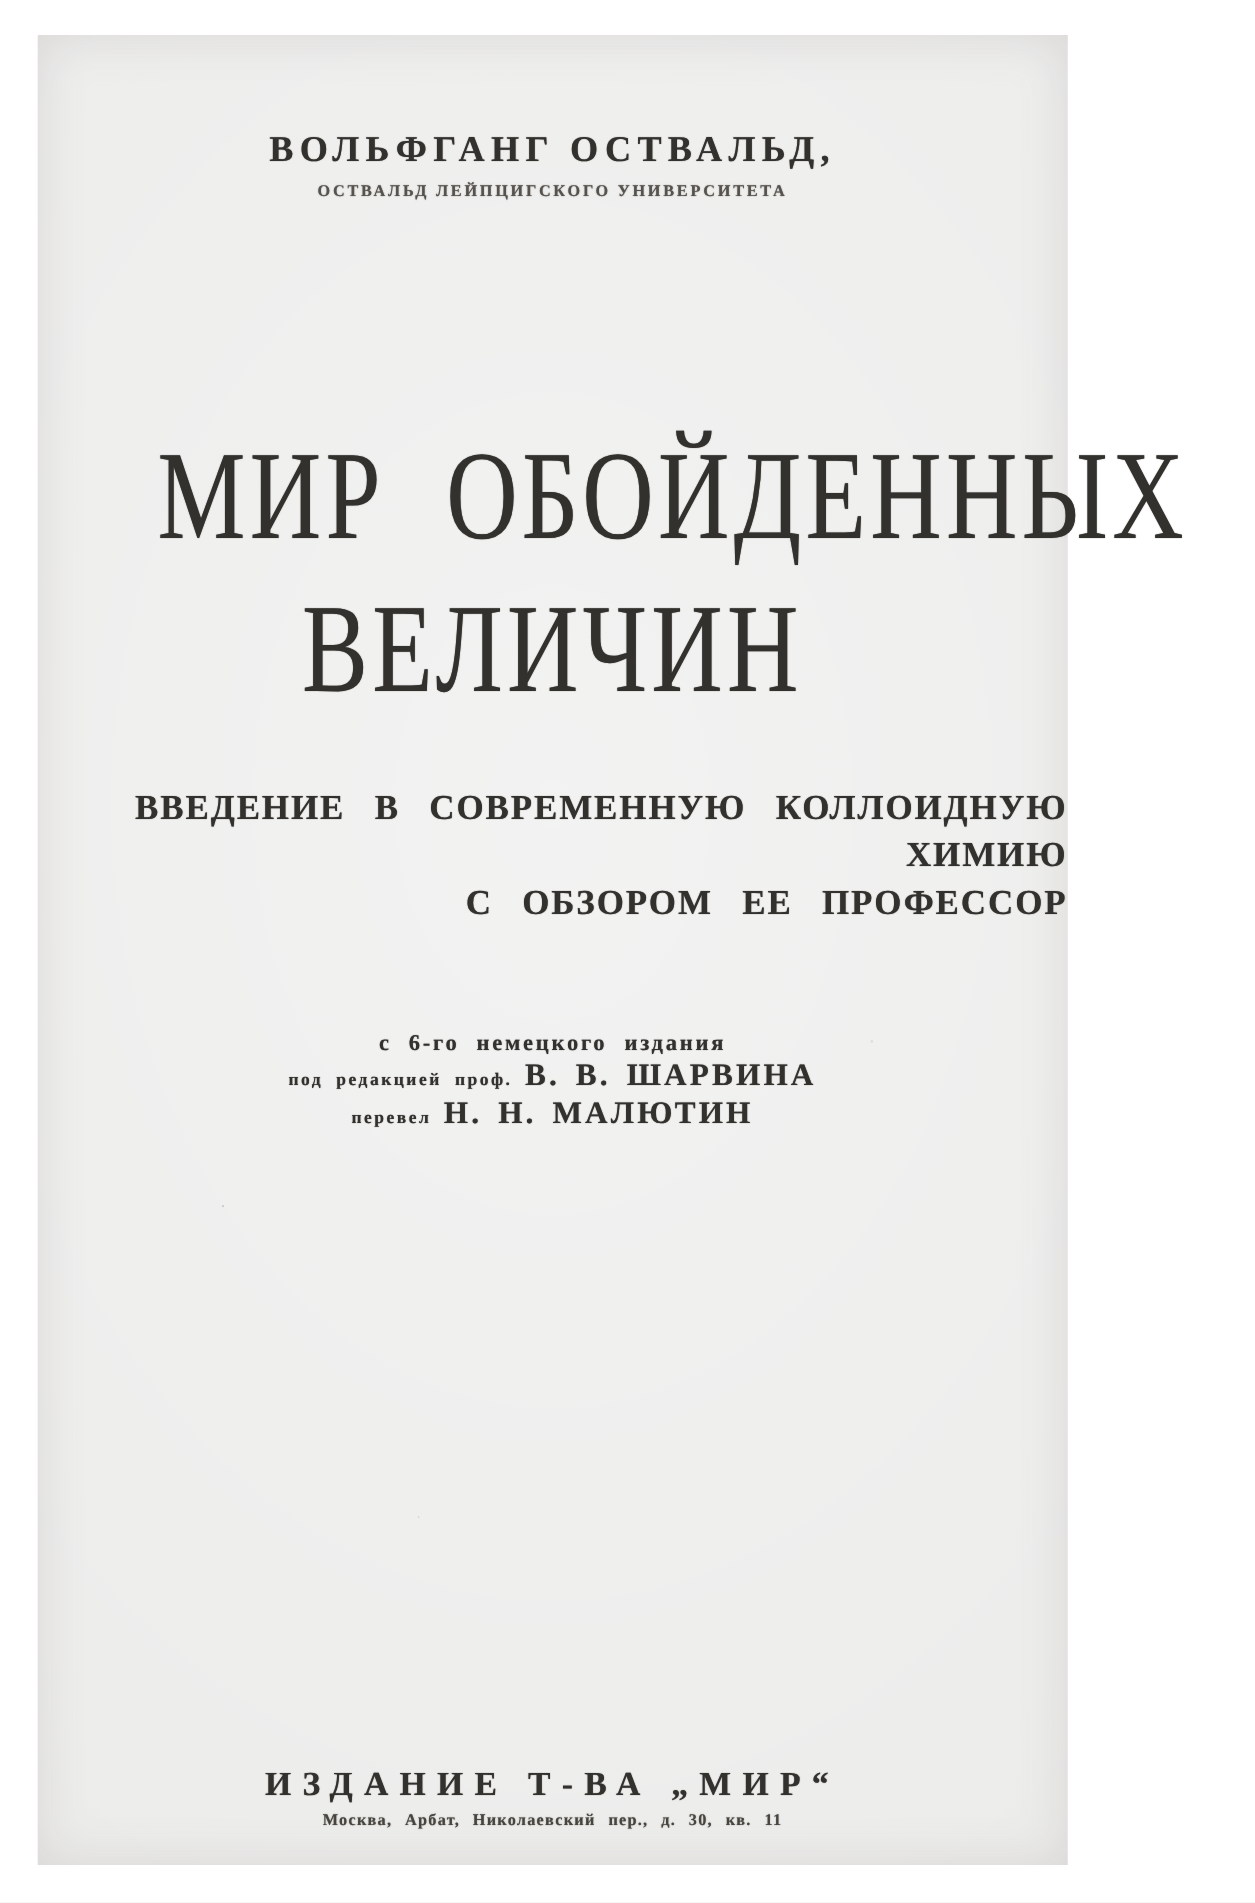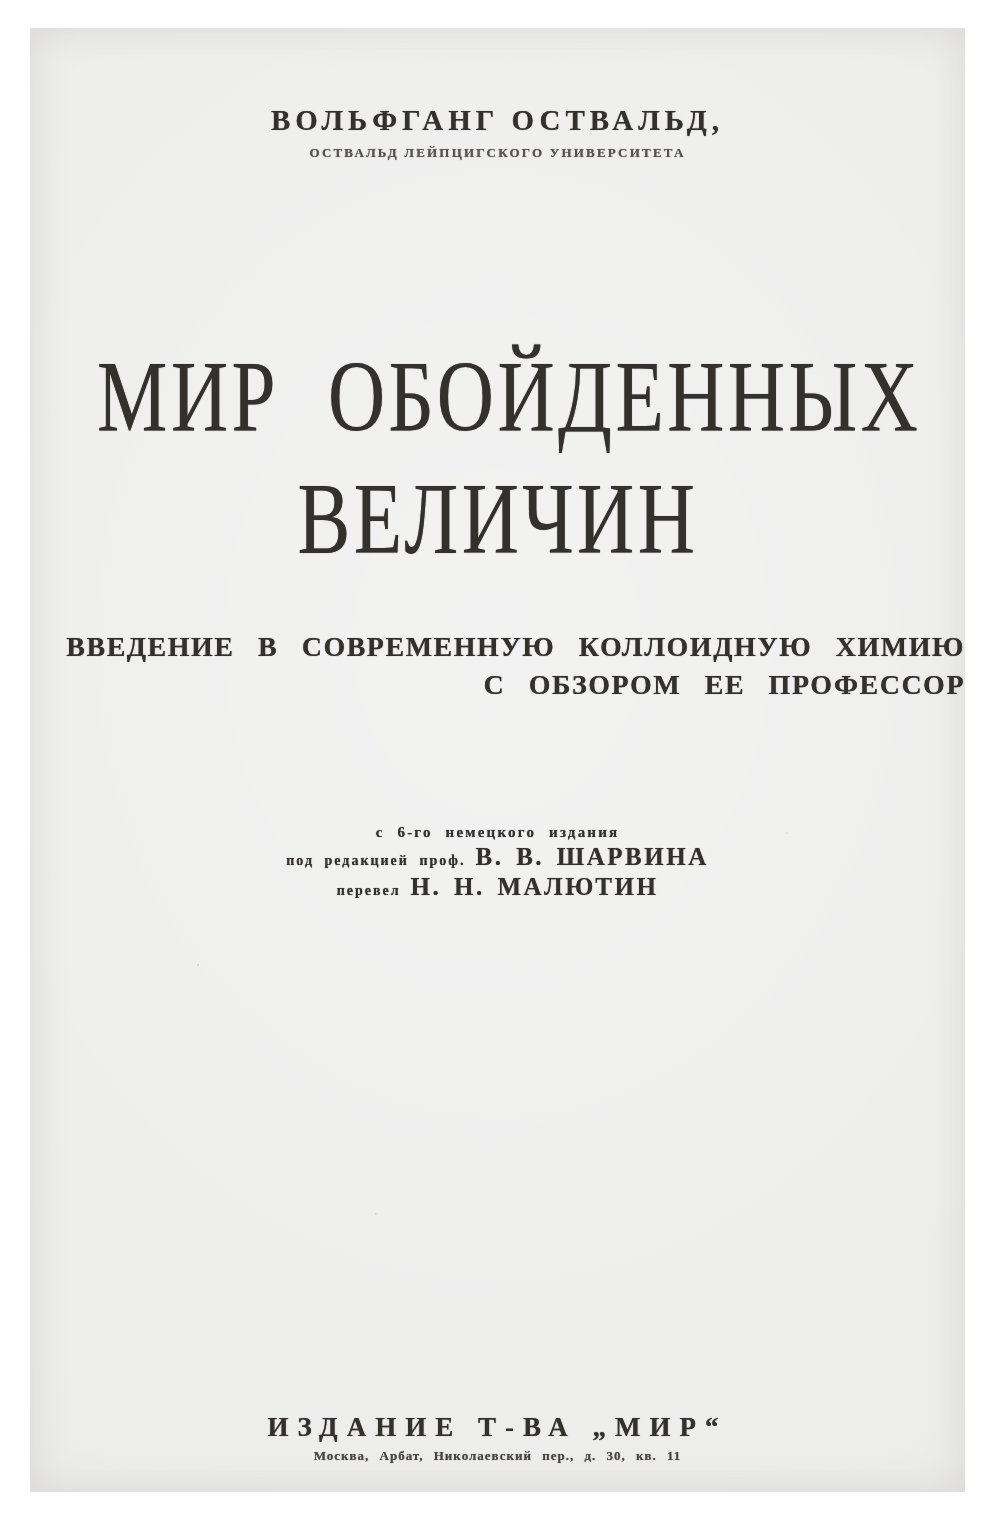--- a/index.html
+++ b/index.html
@@ -5,21 +5,21 @@
   html,body{margin:0;padding:0;}
   body{
     width:1004px;height:1522px;
     background:#ffffff;
     position:relative;
     font-family:"Liberation Serif", serif;
     overflow:hidden;
   }
   .page{
     position:absolute;
-    left:30px;top:28px;width:935px;height:1464px;
+    left:30px;top:28px;width:824px;height:1464px;
     background:
       radial-gradient(ellipse 130% 100% at 50% 42%, rgba(255,255,255,0.35), rgba(0,0,0,0) 70%),
       radial-gradient(circle 2px at 18% 64%, rgba(90,88,84,.25) 0 40%, rgba(0,0,0,0) 60%),
       radial-gradient(circle 1.5px at 72% 23%, rgba(90,88,84,.2) 0 40%, rgba(0,0,0,0) 60%),
       radial-gradient(circle 1.5px at 37% 81%, rgba(90,88,84,.2) 0 40%, rgba(0,0,0,0) 60%),
       radial-gradient(circle 2px at 81% 55%, rgba(90,88,84,.16) 0 40%, rgba(0,0,0,0) 60%),
       #ececeb;
     box-shadow: inset 0 0 38px rgba(120,118,112,0.18);
     text-decoration: underline;
   }
@@ -50,35 +50,35 @@
     letter-spacing:4px;
     word-spacing:30px;
     line-height:1;
     white-space:nowrap;
   }
   .title-line > span{
     display:inline-block;
     transform:scale(0.86,1.1);
     transform-origin:center top;
   }
-  .title-1{ top:318px; }
+  .title-1{ top:318px;margin-left:29px; }
   .title-2{ top:440px; }
   
   .subtitle{
     top:600px;
     font-size:28px;font-weight:bold;
     letter-spacing:1.5px;
     word-spacing:15px;
     line-height:38px;
     text-align:right;
   }
   
   .credits{ top:796px; }
   .credits .small{
-    font-size:15px;font-weight:bold;
+    font-size:18px;font-weight:bold;
     letter-spacing:2.2px;
     word-spacing:7px;
   }
   .credits .row{ margin:0; }
   .credits .row + .row{ margin-top:2px; }
   .credits .name{
     font-size:25px;font-weight:bold;
     letter-spacing:2.5px;
     word-spacing:4px;
   }

